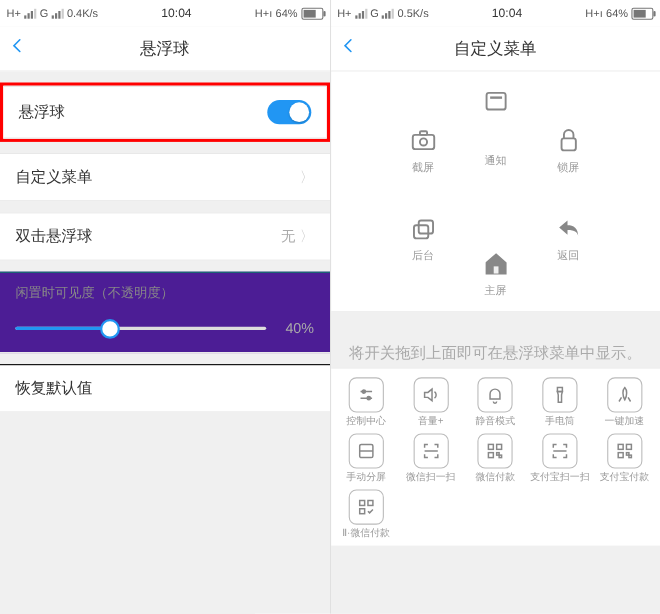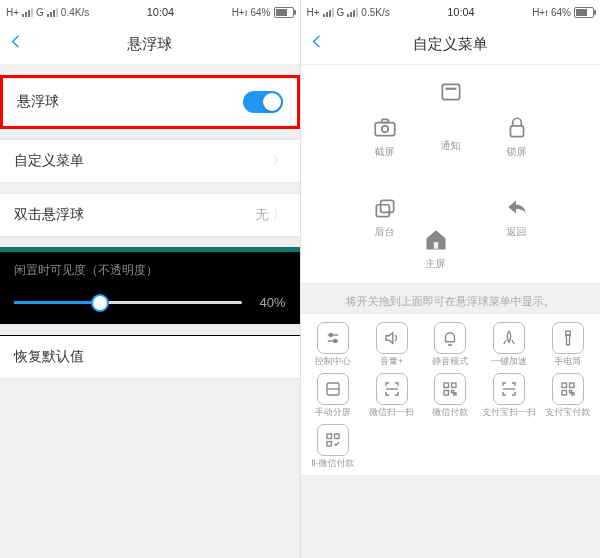--- a/index.html
+++ b/index.html
@@ -19,39 +19,39 @@
   .srow{display:flex;align-items:center;justify-content:space-between;padding:12px 14px;font-size:14px;color:#333;}
   .srow .rlabel{color:#333;}
   .srow .rval{color:#aaa;font-size:13px;display:flex;align-items:center;gap:4px;}
   .srow .chev{color:#ccc;font-size:13px;}
 
   .switch{width:40px;height:22px;background:#2196F3;border-radius:11px;position:relative;}
   .switch::after{content:"";width:18px;height:18px;background:#fff;border-radius:50%;position:absolute;top:2px;right:2px;box-shadow:0 1px 2px rgba(0,0,0,.2);}
 
   .highlight{border:3px solid #ff0000;box-sizing:border-box;margin-top:10px;}
 
-  .sliderbox{background:#000000;margin-top:10px;padding:10px 14px 14px;border-top:5px solid #0f766e;border-bottom:1px solid #e8e8e8;}
+  .sliderbox{background:#4c1d95;margin-top:10px;padding:10px 14px 14px;border-top:1px solid #0f766e;border-bottom:1px solid #e8e8e8;}
   .sliderbox .desc{font-size:12px;color:#888;margin-bottom:16px;}
   .sliderrow{display:flex;align-items:center;gap:10px;}
   .slider{flex:1;height:3px;background:#ddd;position:relative;border-radius:2px;}
   .slider .fill{height:3px;background:#2196F3;width:38%;border-radius:2px;}
   .slider .thumb{width:14px;height:14px;background:#fff;border:2px solid #2196F3;border-radius:50%;position:absolute;top:50%;left:38%;transform:translate(-50%,-50%);}
   .sliderval{color:#aaa;font-size:13px;width:34px;text-align:right;}
 
   .restore{background:#fff;margin-top:10px;border-top:1px solid #000000;border-bottom:1px solid #e8e8e8;}
 
   
   .rpane{flex:1;display:flex;flex-direction:column;background:#f0f0f0;overflow:hidden;}
   .radial{background:#fff;border-bottom:1px solid #e8e8e8;position:relative;height:218px;}
   .ritem{position:absolute;display:flex;flex-direction:column;align-items:center;gap:2px;width:48px;}
   .ricon{width:30px;height:30px;display:flex;align-items:center;justify-content:center;color:#888;}
   .ricon svg{width:26px;height:26px;stroke:#888;fill:none;stroke-width:1.6;}
   .rcap{font-size:10px;color:#999;}
 
-  .hint{font-size:11px;color:#aaa;text-align:center;padding:10px 4px 4px;}
+  .hint{font-size:14px;color:#aaa;text-align:center;padding:28px 4px 4px;}
 
   .grid{background:#fff;border-top:1px solid #e8e8e8;padding:8px 4px 6px;display:grid;grid-template-columns:repeat(5,1fr);gap:6px 2px;}
   .gi{display:flex;flex-direction:column;align-items:center;gap:3px;}
   .gi .gicon{width:32px;height:32px;border:1.5px solid #bbb;border-radius:7px;display:flex;align-items:center;justify-content:center;color:#888;box-sizing:border-box;}
   .gi .gicon svg{width:18px;height:18px;stroke:#888;fill:none;stroke-width:1.8;}
   .gi .gcap{font-size:9px;color:#999;text-align:center;line-height:1.1;}
 
   .batt{display:inline-block;width:18px;height:9px;border:1px solid #777;border-radius:2px;position:relative;}
   .batt::after{content:"";position:absolute;right:-3px;top:2px;width:2px;height:5px;background:#777;border-radius:1px;}
   .batt .bf{position:absolute;left:1px;top:1px;bottom:1px;width:62%;background:#777;}
@@ -224,21 +224,21 @@
           <span class="rcap">后台</span>
         </div>
         <div class="ritem" style="left:192px;top:128px;">
           <span class="ricon">
               <svg viewBox="0 0 24 24">
                 <path d="M11 5 L4 11 L11 17 V13 C17 13 20 15 20 19 C20 11 16 9 11 9 Z" fill="#888" stroke="none"></path>
               </svg>
             </span>
           <span class="rcap">返回</span>
         </div>
-        <div class="ritem" style="left:111px;top:160px;font-family:Liberation Serif, serif;">
+        <div class="ritem" style="left:126px;top:160px;font-family:Liberation Serif, serif;">
           <span class="ricon">
               <svg viewBox="0 0 24 24">
                 <path d="M4 11 L12 4 L20 11 V20 H4 Z" fill="#888" stroke="#888"></path>
                 <rect x="10" y="14" width="4" height="6" fill="#f0f0f0" stroke="none"></rect>
               </svg>
             </span>
           <span class="rcap">主屏</span>
         </div>
       </div>
 
@@ -270,35 +270,35 @@
               <svg viewBox="0 0 24 24">
                 <path d="M6 17 V11 a6 6 0 0 1 12 0 V17 H6 Z"></path>
                 <path d="M10 20 a2 2 0 0 0 4 0"></path>
               </svg>
             </span>
             <span class="gcap">静音模式</span>
           </div>
         <div class="gi">
             <span class="gicon">
               <svg viewBox="0 0 24 24">
+                <rect x="9" y="3" width="6" height="5"></rect>
+                <path d="M9 8 L10 12 V21 H14 V12 L15 8 Z"></path>
+              </svg>
+            </span>
+            <span class="gcap">手电筒</span>
+          </div>
+
+        <div class="gi">
+            <span class="gicon">
+              <svg viewBox="0 0 24 24">
                 <path d="M12 3 C15 6 15 13 12 18 C9 13 9 6 12 3 Z"></path>
                 <path d="M8 15 L5 20 M16 15 L19 20"></path>
               </svg>
             </span>
             <span class="gcap">一键加速</span>
-          </div>
-
-        <div class="gi">
-            <span class="gicon">
-              <svg viewBox="0 0 24 24">
-                <rect x="9" y="3" width="6" height="5"></rect>
-                <path d="M9 8 L10 12 V21 H14 V12 L15 8 Z"></path>
-              </svg>
-            </span>
-            <span class="gcap">手电筒</span>
           </div>
         <div class="gi">
             <span class="gicon">
               <svg viewBox="0 0 24 24">
                 <rect x="4" y="4" width="16" height="16" rx="2"></rect>
                 <line x1="4" y1="12" x2="20" y2="12"></line>
               </svg>
             </span>
             <span class="gcap">手动分屏</span>
           </div>

